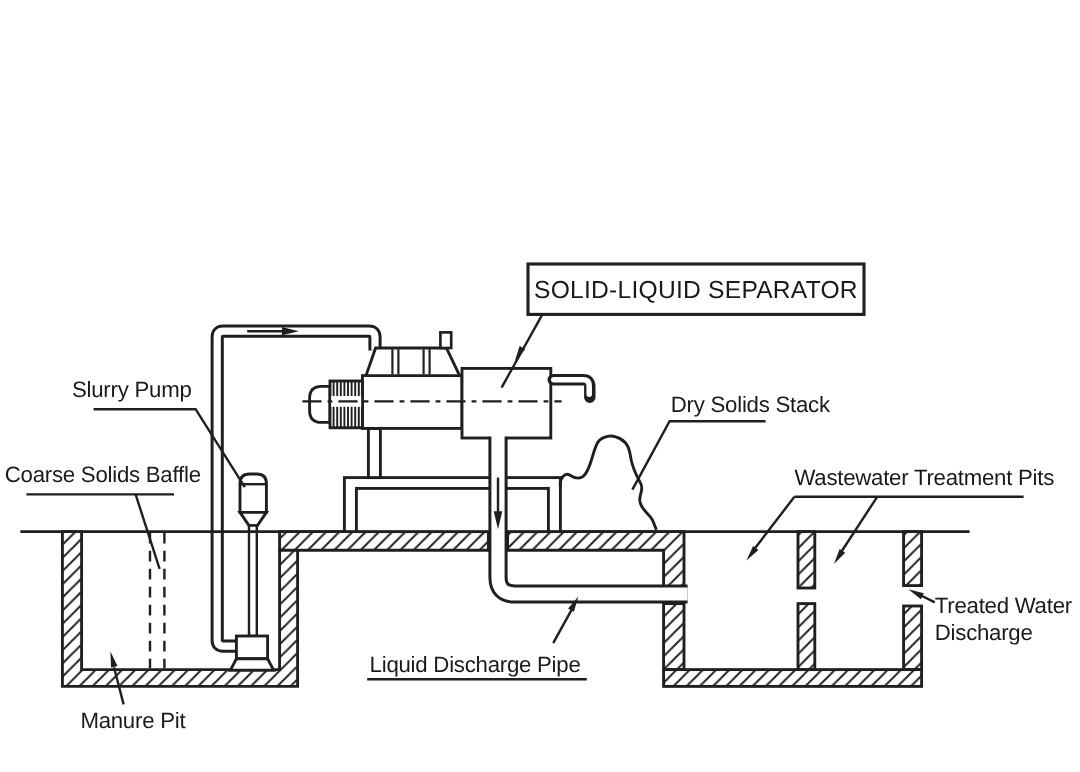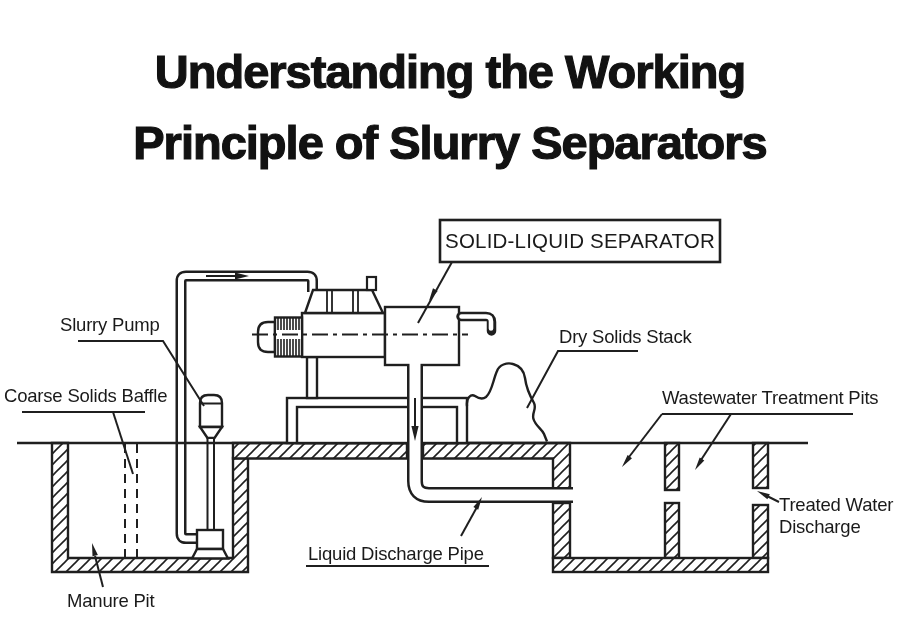--- a/index.html
+++ b/index.html
@@ -17,22 +17,22 @@
     margin:0;
   }
   svg.diagram{position:absolute;left:0;top:0;}
   text{fill:#1a1a1a;}
   .lbl{font-size:18.5px;letter-spacing:-0.2px;}
   .lbl-big{font-size:20.5px;letter-spacing:0.2px;}
 </style>
 </head>
 <body>
 
-<h1 class="title"><span>Understanding the Working</span><br>
-<span>Principle of Slurry Separators</span></h1>
+<h1 class="title"><br>
+</h1>
 
 <svg class="diagram" width="900" height="643" viewBox="0 0 900 643">
   <defs>
     <pattern id="hatch" patternUnits="userSpaceOnUse" width="11" height="11">
       <rect width="11" height="11" fill="#ffffff"></rect>
       <line x1="0" y1="11" x2="11" y2="0" stroke="#1f1f1f" stroke-width="1.6"></line>
       <line x1="-1" y1="1" x2="1" y2="-1" stroke="#1f1f1f" stroke-width="1.6"></line>
       <line x1="10" y1="12" x2="12" y2="10" stroke="#1f1f1f" stroke-width="1.6"></line>
     </pattern>
   </defs>

